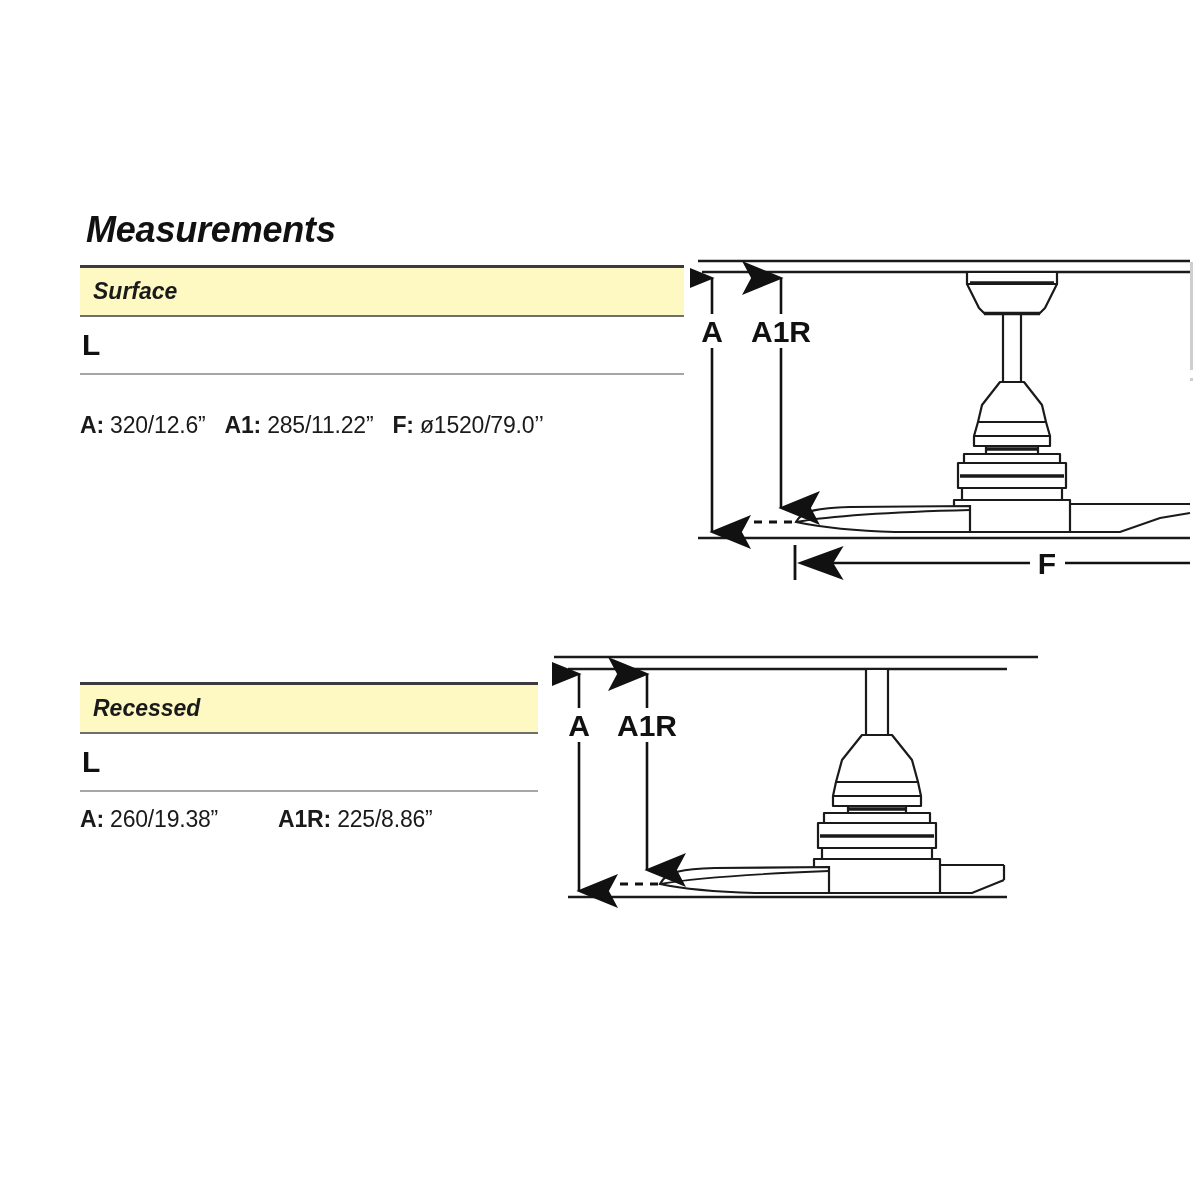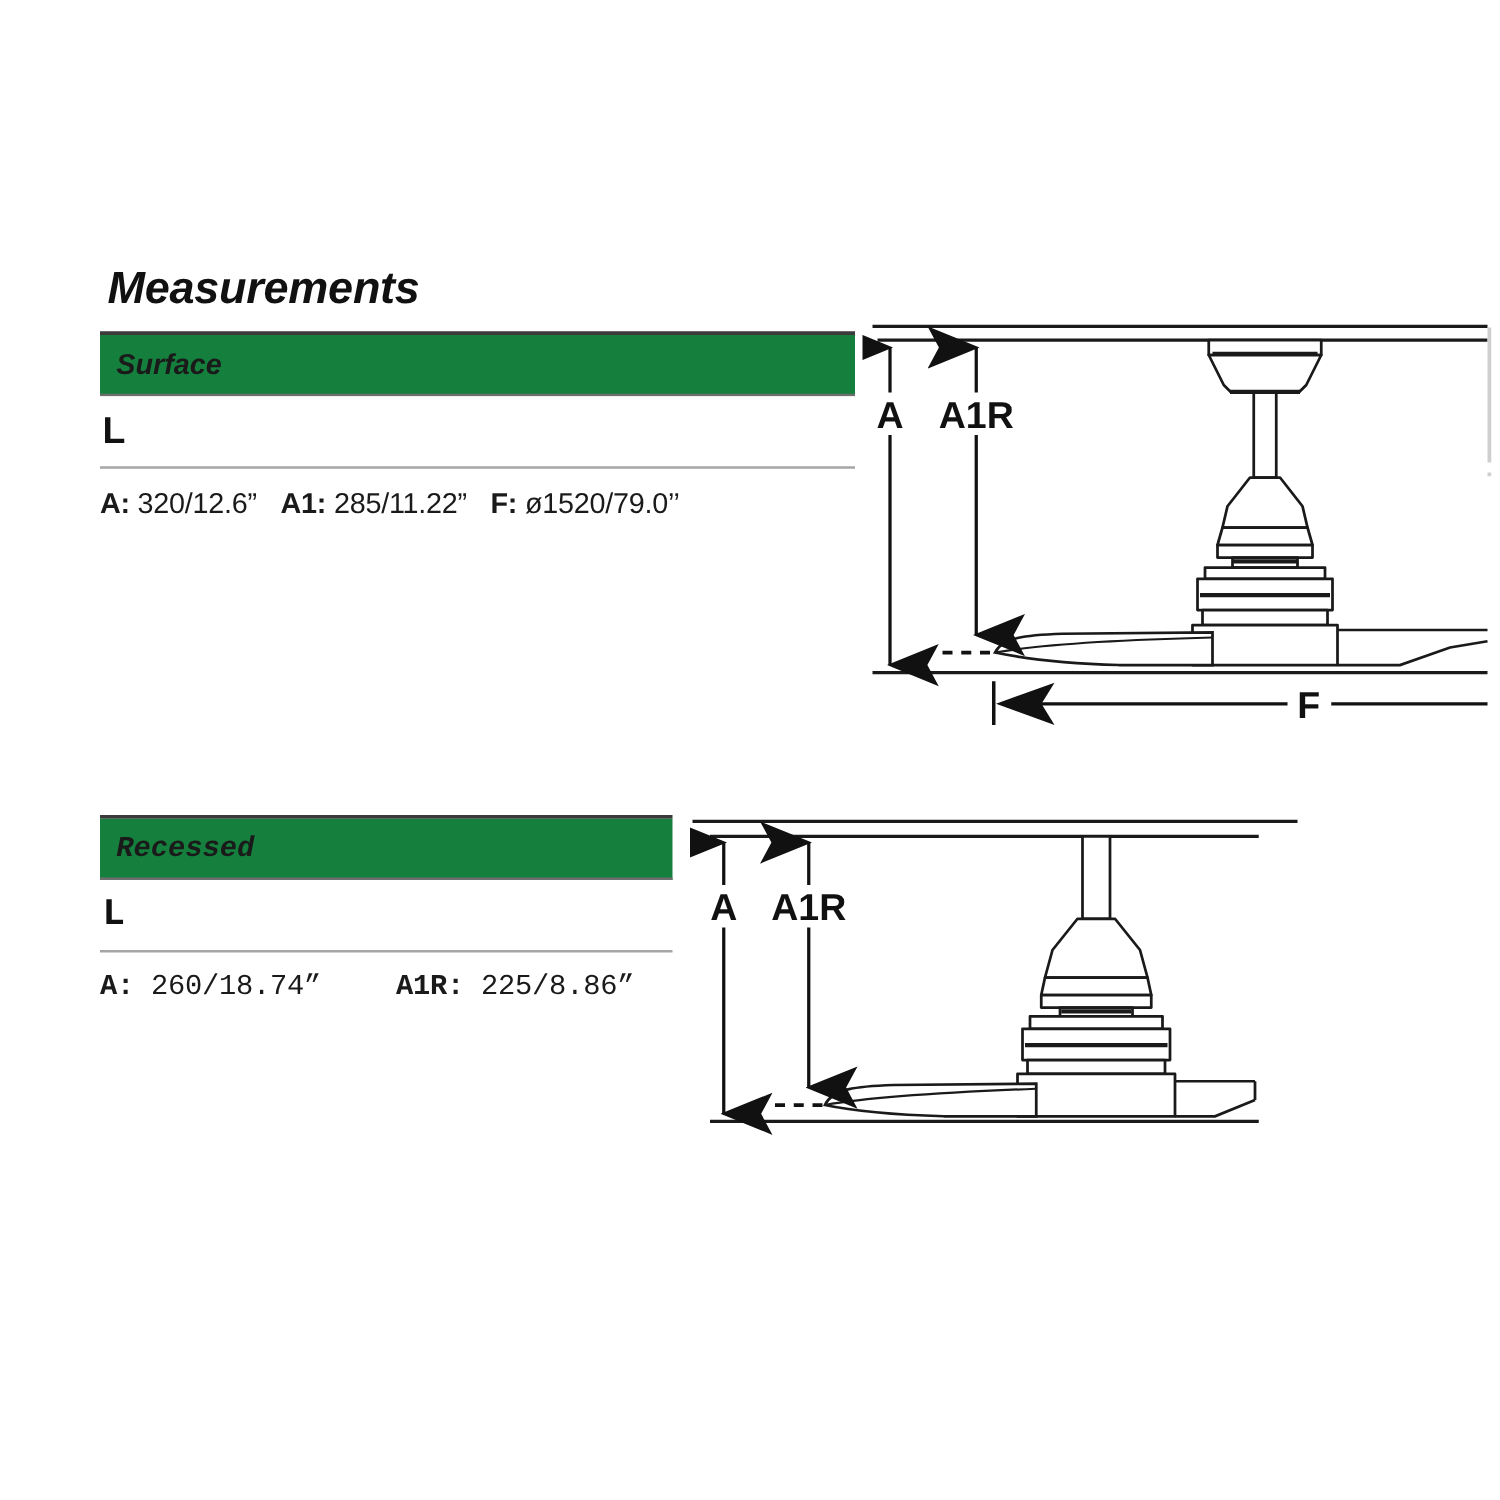--- a/index.html
+++ b/index.html
@@ -25,29 +25,29 @@
     font-weight: bold;
     font-style: italic;
     letter-spacing: -0.2px;
     color: #111;
   }
 
   .spec-table {
     position: absolute;
   }
   #surface-table { left: 80px; top: 265px; width: 604px; }
-  #recessed-table { left: 80px; top: 652px; width: 458px; font-family: Liberation Mono, monospace; }
+  #recessed-table { left: 80px; top: 682px; width: 458px; }
 
   .table-top-rule {
     height: 0;
     border-top: 3px solid #3b3b3b;
   }
 
   .category-row {
-    background: #15803d;
+    background: #fef9c3;
     height: 47px;
     display: flex;
     align-items: center;
     border-bottom: 2px solid #6e6e6e;
   }
   .category-label {
     font-size: 23px;
     font-weight: bold;
     font-style: italic;
     padding-left: 13px;
@@ -69,21 +69,21 @@
   }
 
   .dims-row {
     padding-top: 14px;
     font-size: 23px;
     color: #1a1a1a;
     white-space: nowrap;
     letter-spacing: -0.2px;
   }
   .dims-row .dim-item { display: inline-block; }
-  #surface-dims .dim-item + .dim-item { margin-left: 19px; }
+  #surface-dims .dim-item + .dim-item { margin-left: 19px; margin-top: 23px; }
   #recessed-dims .dim-item + .dim-item { margin-left: 60px; }
   .dim-key { font-weight: bold; }
   .dim-val { font-weight: normal; }
 
   
   .drawing { position: absolute; }
   #surface-drawing { left: 690px; top: 250px; }
   #recessed-drawing { left: 552px; top: 648px; }
 
   
@@ -124,21 +124,21 @@
 
 <div id="recessed-table" class="spec-table">
   <div class="table-top-rule"></div>
   <div class="category-row">
     <span class="category-label">Recessed</span>
   </div>
   <div class="code-row">
     <span class="code-label">L</span>
   </div>
   <div class="dims-row" id="recessed-dims">
-    <span class="dim-item"><span class="dim-key">A:</span> <span class="dim-val">260/18.74”</span></span><span class="dim-item"><span class="dim-key">A1R:</span> <span class="dim-val">225/8.86”</span></span>
+    <span class="dim-item"><span class="dim-key">A:</span> <span class="dim-val">260/19.38”</span></span><span class="dim-item"><span class="dim-key">A1R:</span> <span class="dim-val">225/8.86”</span></span>
   </div>
 </div>
 
 <div id="surface-drawing" class="drawing">
 <svg width="510" height="345" viewBox="0 0 510 345" xmlns="http://www.w3.org/2000/svg">
   <defs>
     <marker id="arrUp" markerWidth="14" markerHeight="16" refX="7" refY="1" orient="auto">
       <polygon points="7,0 13.5,16 7,12.5 0.5,16" fill="#111"></polygon>
     </marker>
     <marker id="arrDown" markerWidth="14" markerHeight="16" refX="7" refY="15" orient="auto">

